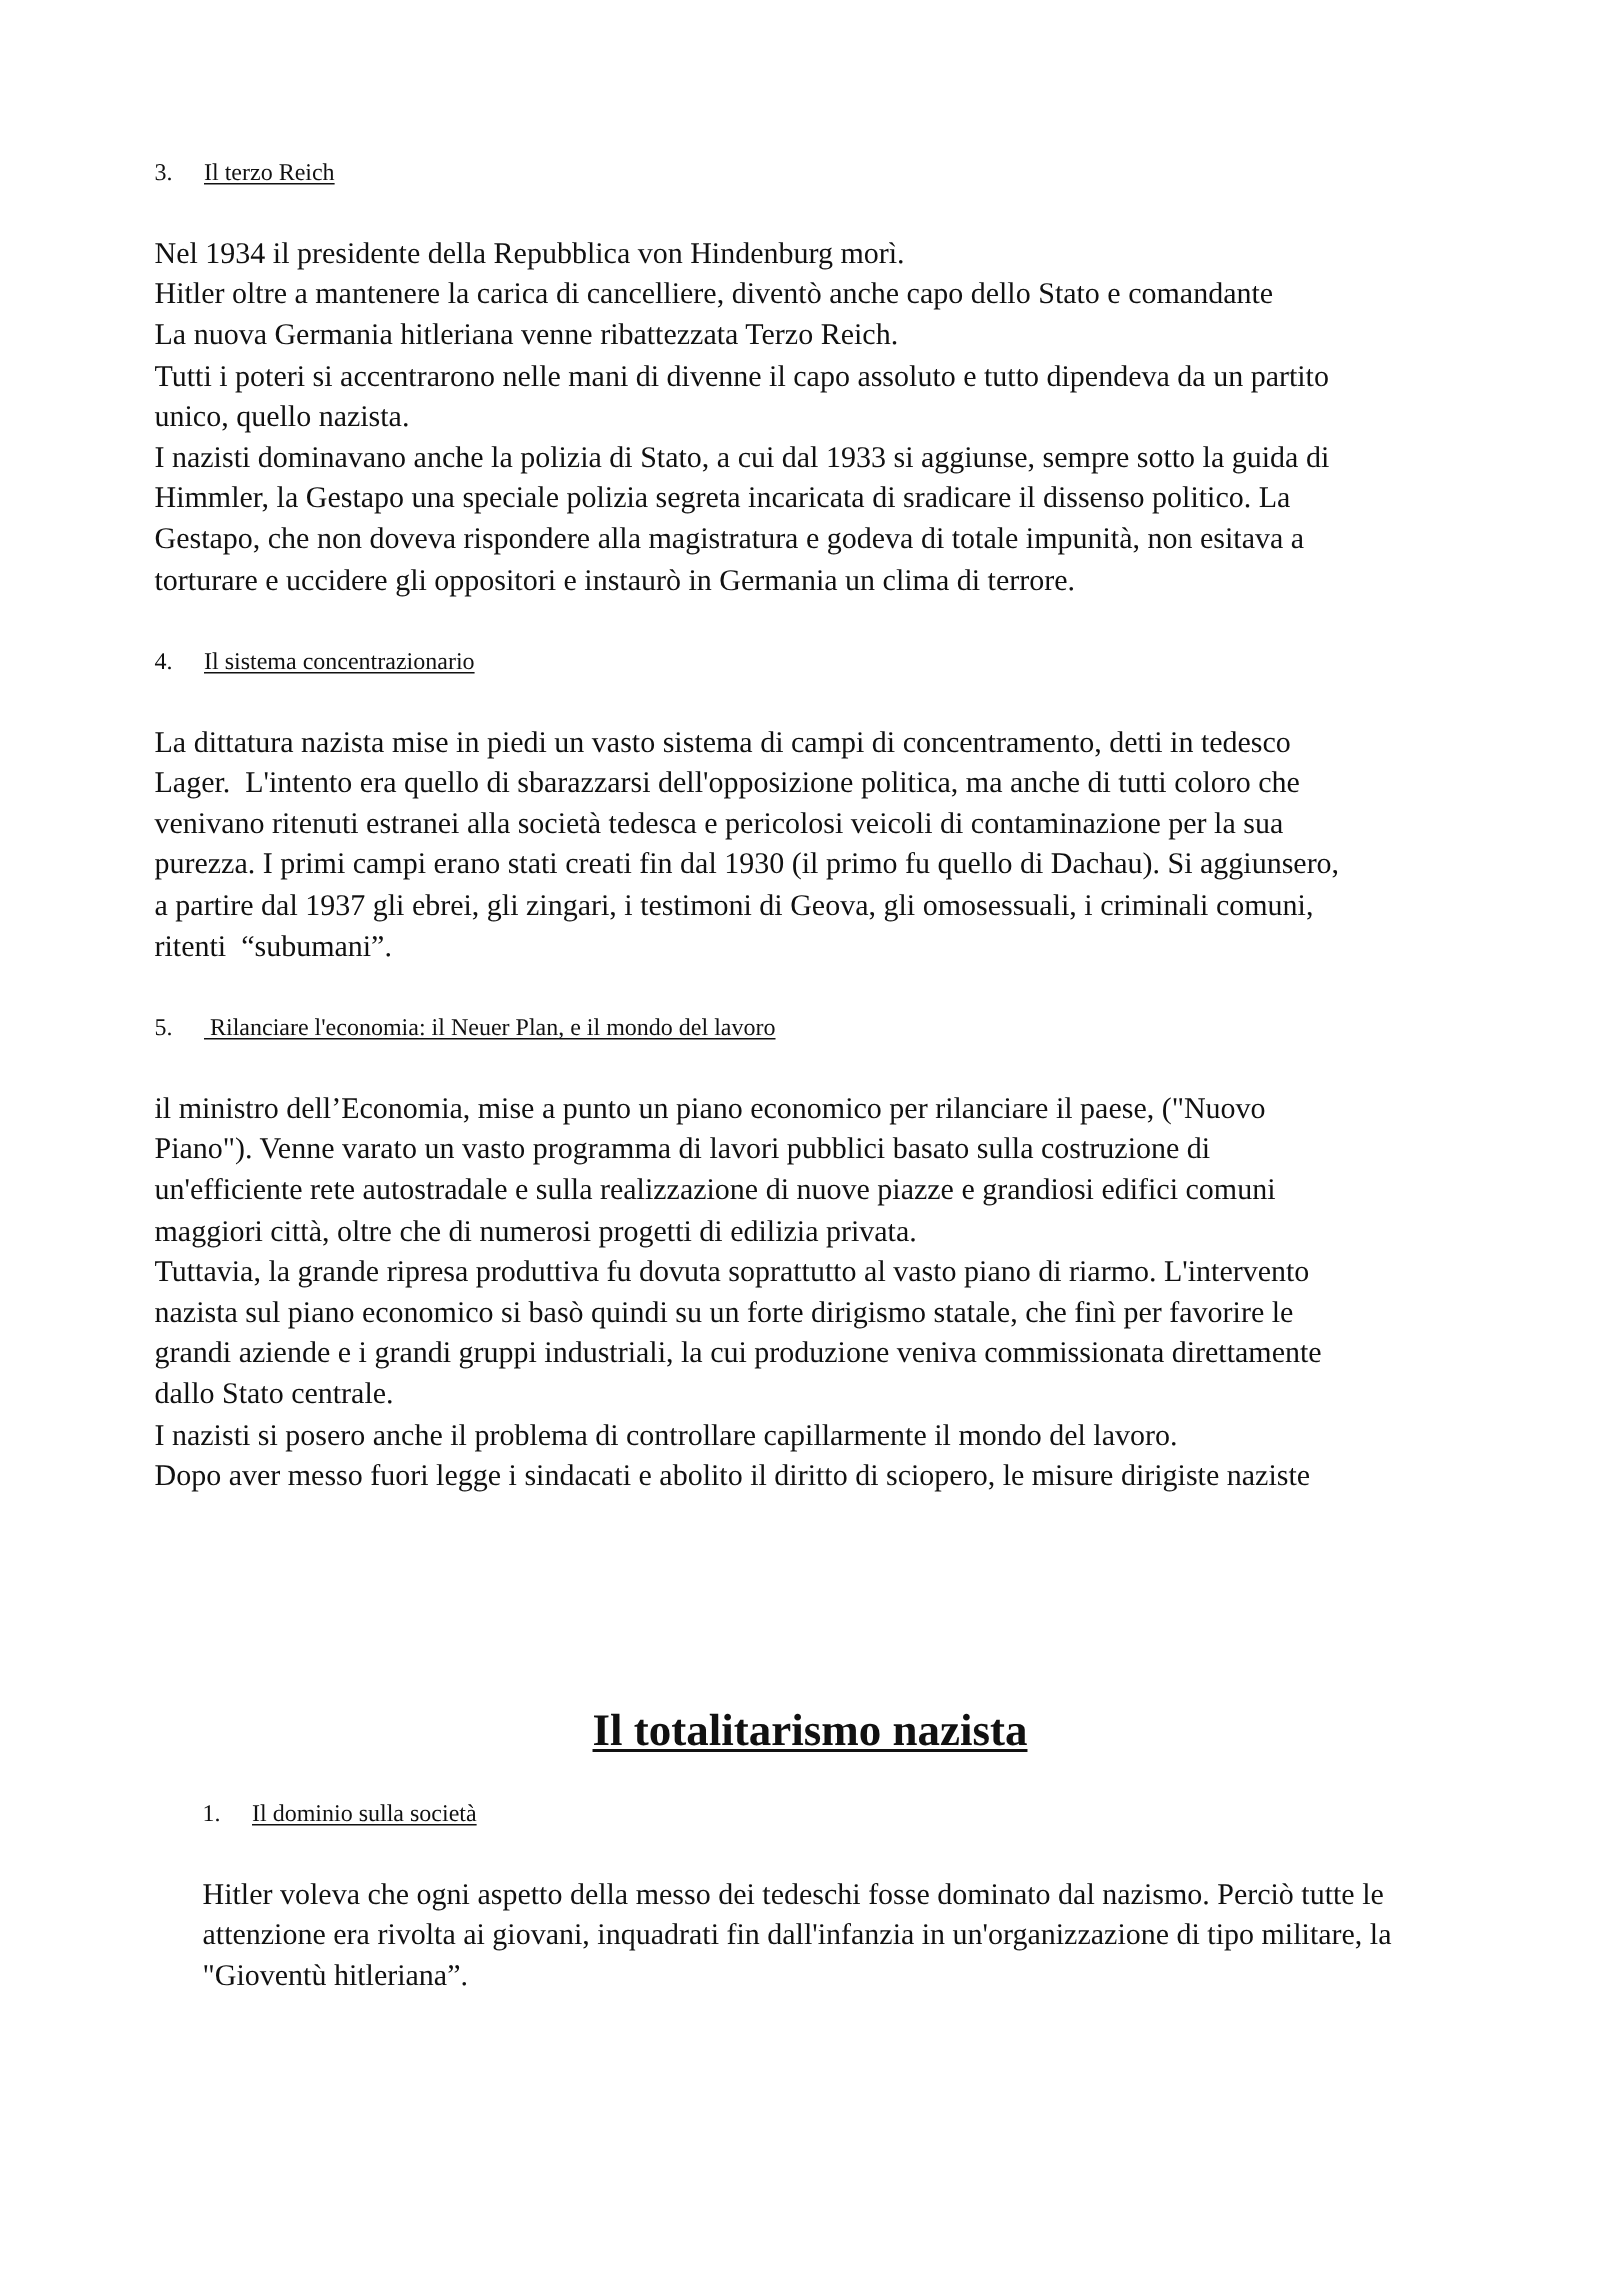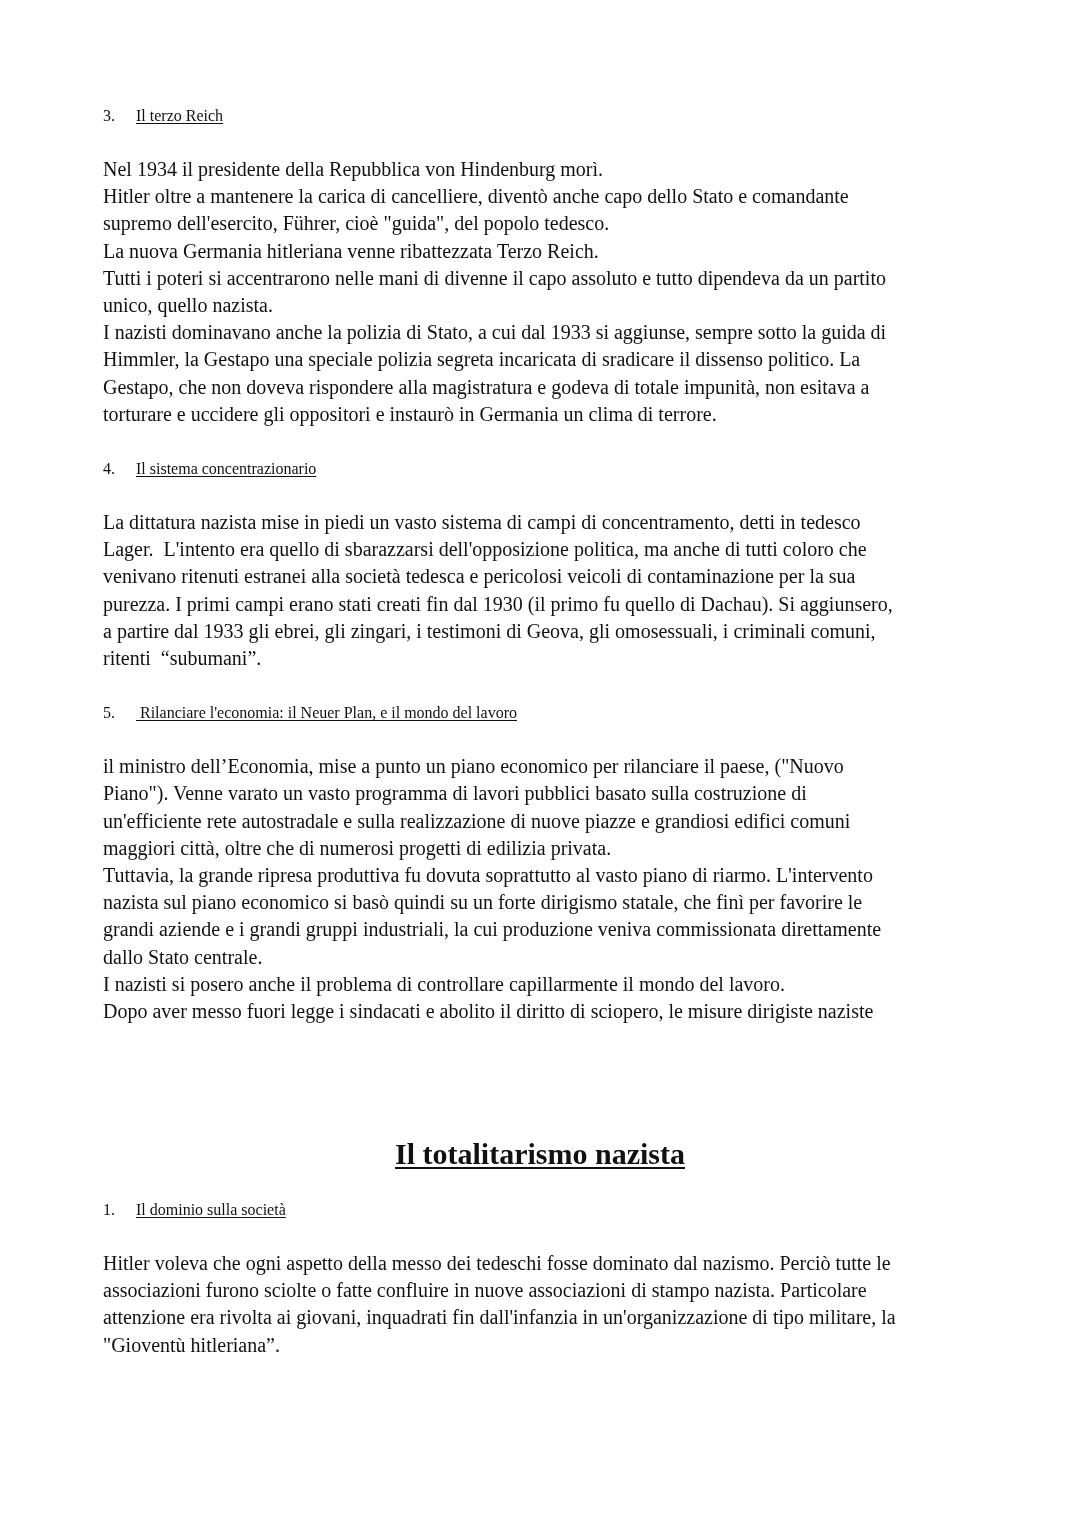--- a/index.html
+++ b/index.html
@@ -61,21 +61,20 @@
 <div class="page">
 
   <div>
     <p class="heading">
       <span class="num">3.</span><span class="title">Il terzo Reich</span>
     </p>
     <div class="gap-after-heading"></div>
     <p class="para">
       <span class="line">Nel 1934 il presidente della Repubblica von Hindenburg morì.</span>
       <span class="line">Hitler oltre a mantenere la carica di cancelliere, diventò anche capo dello Stato e comandante</span>
-      <span class="line">supremo dell'esercito, Führer, cioè "guida", del popolo tedesco.</span>
       <span class="line">La nuova Germania hitleriana venne ribattezzata Terzo Reich.</span>
       <span class="line">Tutti i poteri si accentrarono nelle mani di divenne il capo assoluto e tutto dipendeva da un partito</span>
       <span class="line">unico, quello nazista.</span>
       <span class="line">I nazisti dominavano anche la polizia di Stato, a cui dal 1933 si aggiunse, sempre sotto la guida di</span>
       <span class="line">Himmler, la Gestapo una speciale polizia segreta incaricata di sradicare il dissenso politico. La</span>
       <span class="line">Gestapo, che non doveva rispondere alla magistratura e godeva di totale impunità, non esitava a</span>
       <span class="line">torturare e uccidere gli oppositori e instaurò in Germania un clima di terrore.</span>
     </p>
   </div>
 
@@ -84,21 +83,21 @@
   <div>
     <p class="heading">
       <span class="num">4.</span><span class="title">Il sistema concentrazionario</span>
     </p>
     <div class="gap-after-heading"></div>
     <p class="para">
       <span class="line">La dittatura nazista mise in piedi un vasto sistema di campi di concentramento, detti in tedesco</span>
       <span class="line" style="white-space:pre">Lager.  L'intento era quello di sbarazzarsi dell'opposizione politica, ma anche di tutti coloro che</span>
       <span class="line">venivano ritenuti estranei alla società tedesca e pericolosi veicoli di contaminazione per la sua</span>
       <span class="line">purezza. I primi campi erano stati creati fin dal 1930 (il primo fu quello di Dachau). Si aggiunsero,</span>
-      <span class="line">a partire dal 1933 gli ebrei, gli zingari, i testimoni di Geova, gli omosessuali, i criminali comuni,</span>
+      <span class="line">a partire dal 1937 gli ebrei, gli zingari, i testimoni di Geova, gli omosessuali, i criminali comuni,</span>
       <span class="line" style="white-space:pre">ritenti  “subumani”.</span>
     </p>
   </div>
 
   <div class="gap-section"></div>
 
   <div>
     <p class="heading">
       <span class="num">5.</span><span class="title" style="white-space:pre"> Rilanciare l'economia: il Neuer Plan, e il mondo del lavoro</span>
     </p>
@@ -113,26 +112,25 @@
       <span class="line">grandi aziende e i grandi gruppi industriali, la cui produzione veniva commissionata direttamente</span>
       <span class="line">dallo Stato centrale.</span>
       <span class="line">I nazisti si posero anche il problema di controllare capillarmente il mondo del lavoro.</span>
       <span class="line">Dopo aver messo fuori legge i sindacati e abolito il diritto di sciopero, le misure dirigiste naziste</span>
     </p>
   </div>
 </div>
 
 <h1 class="main-title">Il totalitarismo nazista</h1>
 
-<div class="page" style="top:1196px;">
+<div class="page" style="top:1196px;margin-left:32px;">
   <div>
     <p class="heading">
       <span class="num">1.</span><span class="title">Il dominio sulla società</span>
     </p>
     <div class="gap-after-heading"></div>
     <p class="para">
       <span class="line">Hitler voleva che ogni aspetto della messo dei tedeschi fosse dominato dal nazismo. Perciò tutte le</span>
-      <span class="line">associazioni furono sciolte o fatte confluire in nuove associazioni di stampo nazista. Particolare</span>
       <span class="line">attenzione era rivolta ai giovani, inquadrati fin dall'infanzia in un'organizzazione di tipo militare, la</span>
       <span class="line">"Gioventù hitleriana”.</span>
     </p>
   </div>
 </div>
 
 </body></html>

